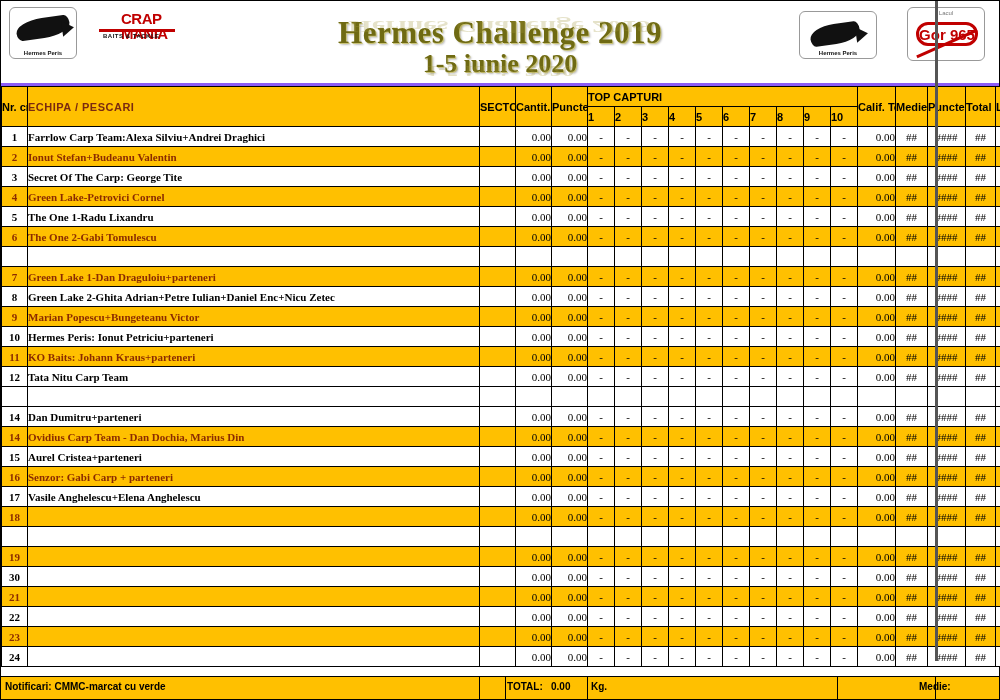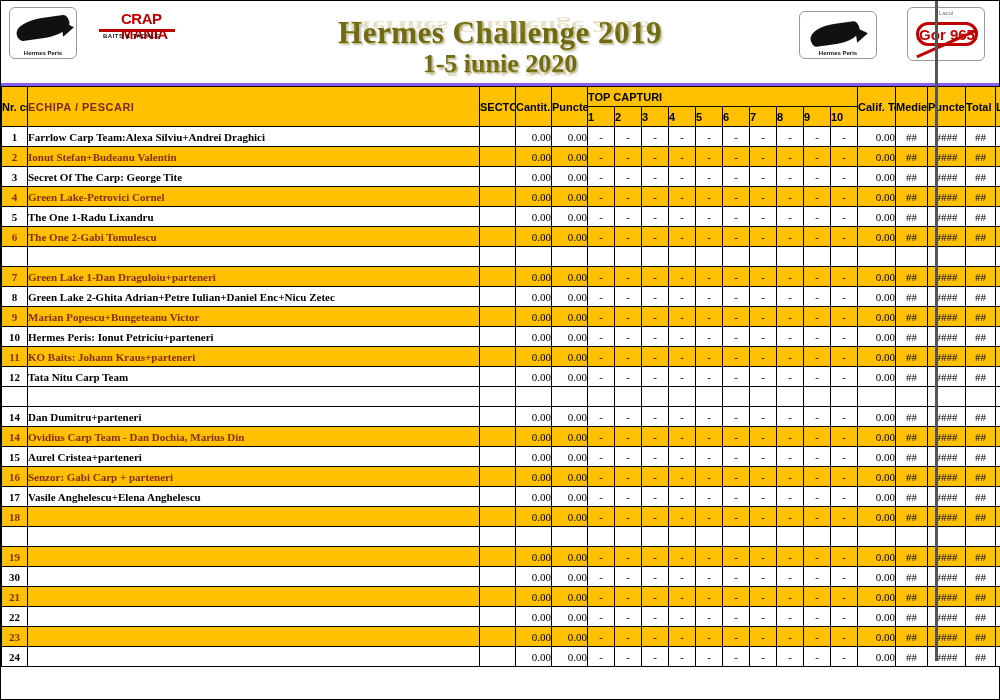--- a/index.html
+++ b/index.html
@@ -975,14 +975,26 @@
           <td class="ctr">-</td>
           <td class="num">0.00</td>
           <td class="hash">##</td>
           <td class="hash">####</td>
           <td class="hash">##</td>
           <td class="locgen">0</td>
         </tr>
       </tbody>
   </table>
 
+  <div class="footer">
+    <div class="footer-sep" style="left:478px"></div>
+    <div class="footer-sep" style="left:504px"></div>
+    <div class="footer-sep" style="left:586px"></div>
+    <div class="footer-sep" style="left:836px"></div>
+    <div class="footer-sep" style="left:934px"></div>
+    <div class="note">Notificari: CMMC-marcat cu verde</div>
+    <div class="total-label">TOTAL:</div>
+    <div class="total-val">0.00</div>
+    <div class="kg">Kg.</div>
+    <div class="medie">Medie:</div>
+  </div>
 
 </div>
 
 </body></html>

